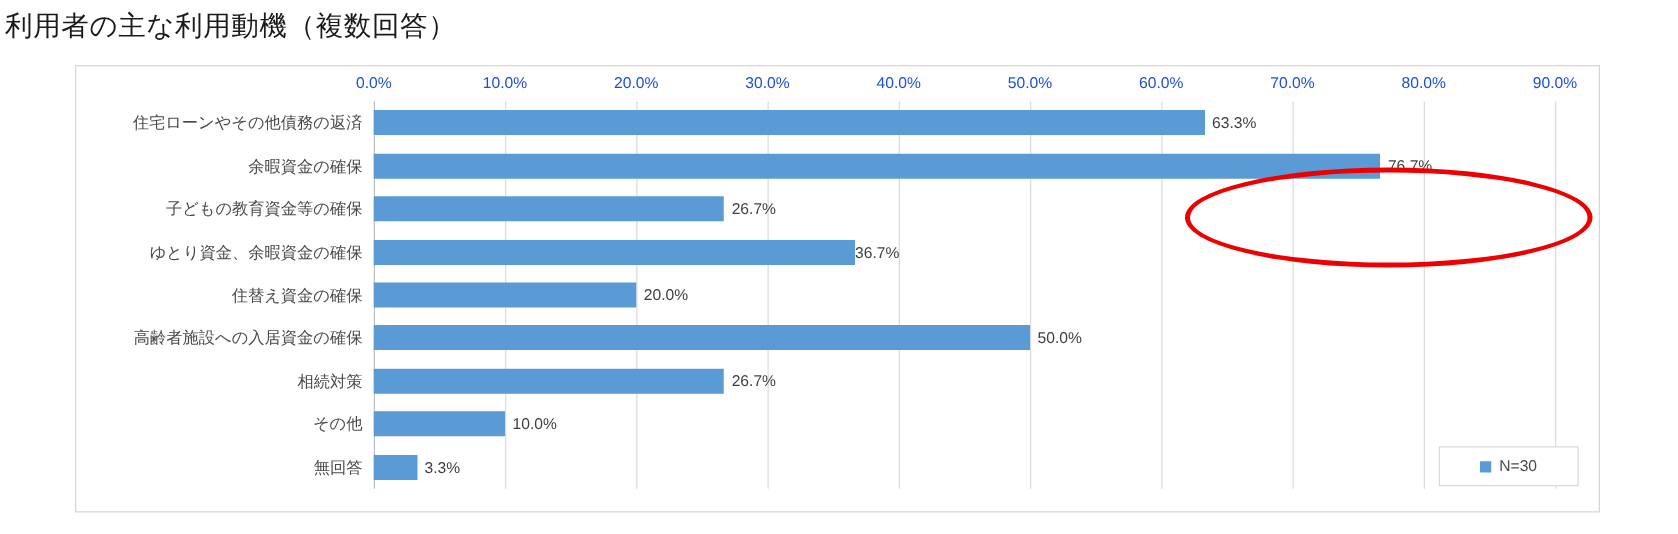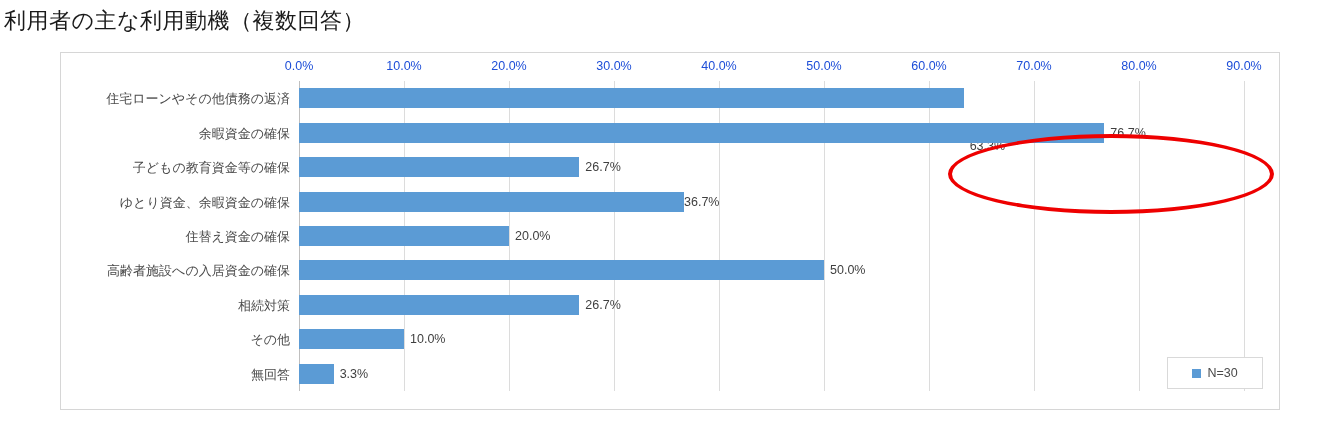--- a/index.html
+++ b/index.html
@@ -91,21 +91,21 @@
     font-size: 12.5px;
     color: #3f3f3f;
     white-space: nowrap;
     transform: translateY(-50%);
     margin-left: 6px;
   }
   #legend {
     position: absolute;
     right: 16px;
     bottom: 20px;
-    width: 96px;
+    width: 112px;
     height: 32px;
     border: 1px solid #d9d9d9;
     background: #ffffff;
     display: flex;
     align-items: center;
     justify-content: center;
     gap: 6px;
     font-size: 12.5px;
     color: #4a4a4a;
     box-sizing: border-box;
@@ -157,21 +157,21 @@
         <div class="tick-label" style="left: 420px;">40.0%</div>
         <div class="tick-label" style="left: 525px;">50.0%</div>
         <div class="tick-label" style="left: 630px;">60.0%</div>
         <div class="tick-label" style="left: 735px; text-align: right;">70.0%</div>
         <div class="tick-label" style="left: 840px; text-align: center;">80.0%</div>
         <div class="tick-label" style="left: 945px;">90.0%</div>
       </div>
     <div id="bars-layer">
         <div class="bar-row" style="top: 17.2222px;">
           <div class="bar" style="width: 664.65px; background: rgb(91, 155, 213);"></div>
-          <div class="bar-value" style="left: 664.65px; margin-top: 48px;">63.3%</div>
+          <div class="bar-value" style="left: 664.65px;">63.3%</div>
         </div>
         <div class="bar-row" style="top: 51.6667px;">
           <div class="bar" style="width: 805.35px; background: rgb(91, 155, 213);"></div>
           <div class="bar-value" style="left: 805.35px;">76.7%</div>
         </div>
         <div class="bar-row" style="top: 86.1111px;">
           <div class="bar" style="width: 280.35px; background: rgb(91, 155, 213);"></div>
           <div class="bar-value" style="left: 280.35px;">26.7%</div>
         </div>
         <div class="bar-row" style="top: 120.556px;">

